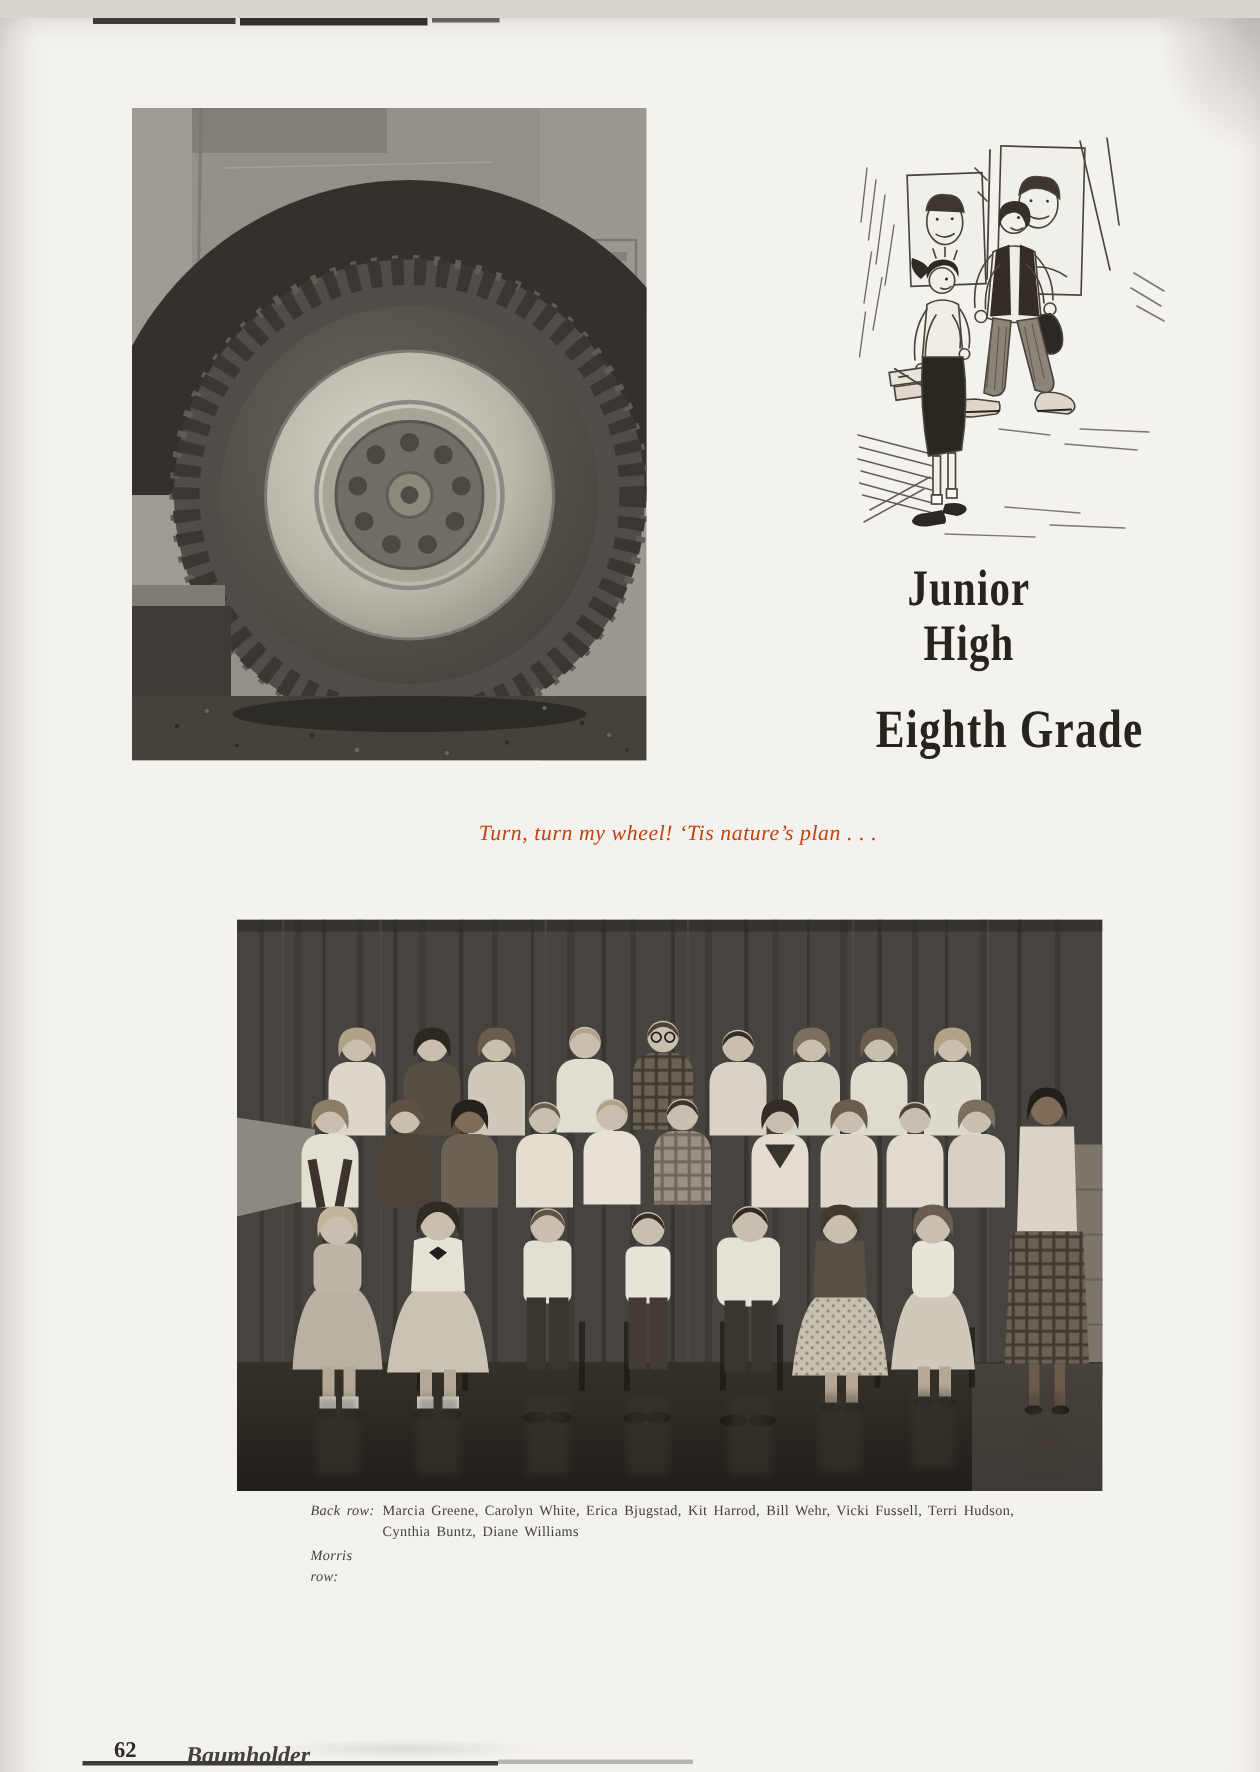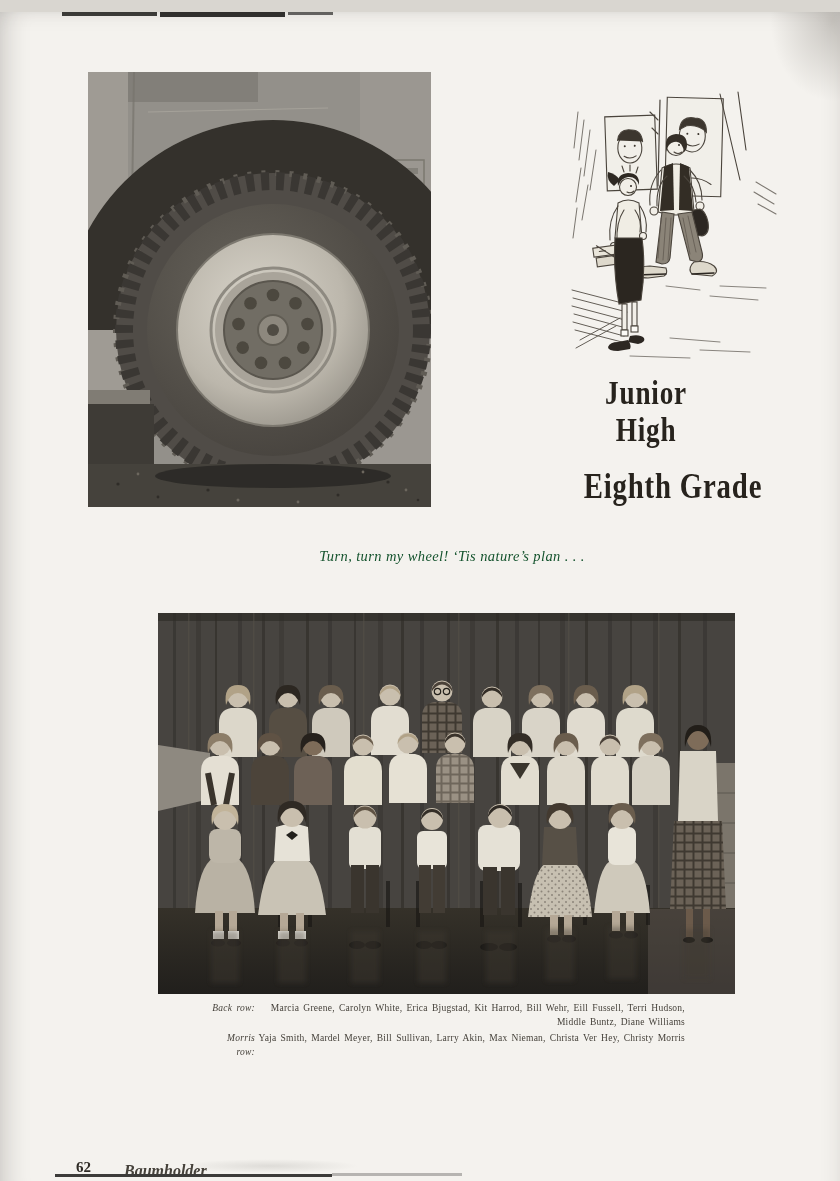--- a/index.html
+++ b/index.html
@@ -22,24 +22,24 @@
   .figure svg{display:block;width:100%;height:100%;}
   .wheel-photo{left:88px;top:60px;width:343px;height:435px;}
   .illustration{left:570px;top:78px;width:225px;height:277px;}
   .group-photo{left:158px;top:601px;width:577px;height:381px;}
   .title-line{position:absolute;text-align:center;font-weight:700;color:#27231d;
     transform:scaleX(.8);letter-spacing:1px;line-height:1;}
   .title-junior{left:546px;top:364px;width:200px;font-size:34px;}
   .title-high{left:546px;top:401px;width:200px;font-size:34px;}
   .title-grade{left:473px;top:456px;width:400px;font-size:36px;}
   .quote{position:absolute;left:252px;top:536px;width:400px;text-align:center;
-    font-style:italic;font-size:14.5px;color:#14532d;letter-spacing:.4px;}
+    font-style:italic;font-size:14.5px;color:#c2410c;letter-spacing:.4px;}
   .caption-block{position:absolute;left:207px;top:990px;width:492px;
     font-size:9.5px;line-height:13.5px;color:#45413a;letter-spacing:.25px;word-spacing:1.5px;}
-  .caption-row{display:flex;margin-bottom:3px;text-align:right;}
+  .caption-row{display:flex;margin-bottom:3px;}
   .caption-row .row-label{flex:0 0 48px;font-style:italic;}
   .caption-row .row-names{flex:0 0 430px;}
   .footer{position:absolute;left:76px;top:1146px;}
   .page-number{font-size:15px;font-weight:600;color:#2f2b26;}
   .book-title{position:absolute;left:48px;top:4px;font-size:16px;font-weight:700;
     font-style:italic;color:#45413a;white-space:nowrap;}
 </style>
 </head>
 <body>
 
@@ -480,25 +480,24 @@
           <rect x="388" y="316" width="28" height="52"></rect>
         <rect x="450" y="314" width="28" height="52"></rect>
           <rect x="526" y="316" width="26" height="50"></rect>
       </g>
     </svg>
   </div>
 
   <div class="caption-block">
     <div class="caption-row">
       <span class="row-label">Back row:</span>
-      <span class="row-names">Marcia Greene, Carolyn White, Erica Bjugstad, Kit Harrod, Bill Wehr, Eill Fussell, Terri Hudson, Middle Buntz, Diane Williams</span>
+      <span class="row-names">Marcia Greene, Carolyn White, Erica Bjugstad, Kit Harrod, Bill Wehr, Vicki Fussell, Terri Hudson, Cynthia Buntz, Diane Williams</span>
     </div>
     <div class="caption-row">
       <span class="row-label">Morris row:</span>
-      <span class="row-names">Yaja Smith, Mardel Meyer, Bill Sullivan, Larry Akin, Max Nieman, Christa Ver Hey, Christy Morris</span>
     </div>
   </div>
 
   <div class="footer">
     <span class="page-number">62</span>
     <span class="book-title">Baumholder</span>
   </div>
 
   <div class="bottom-smudge"></div>
   <div class="bottom-line"></div>

